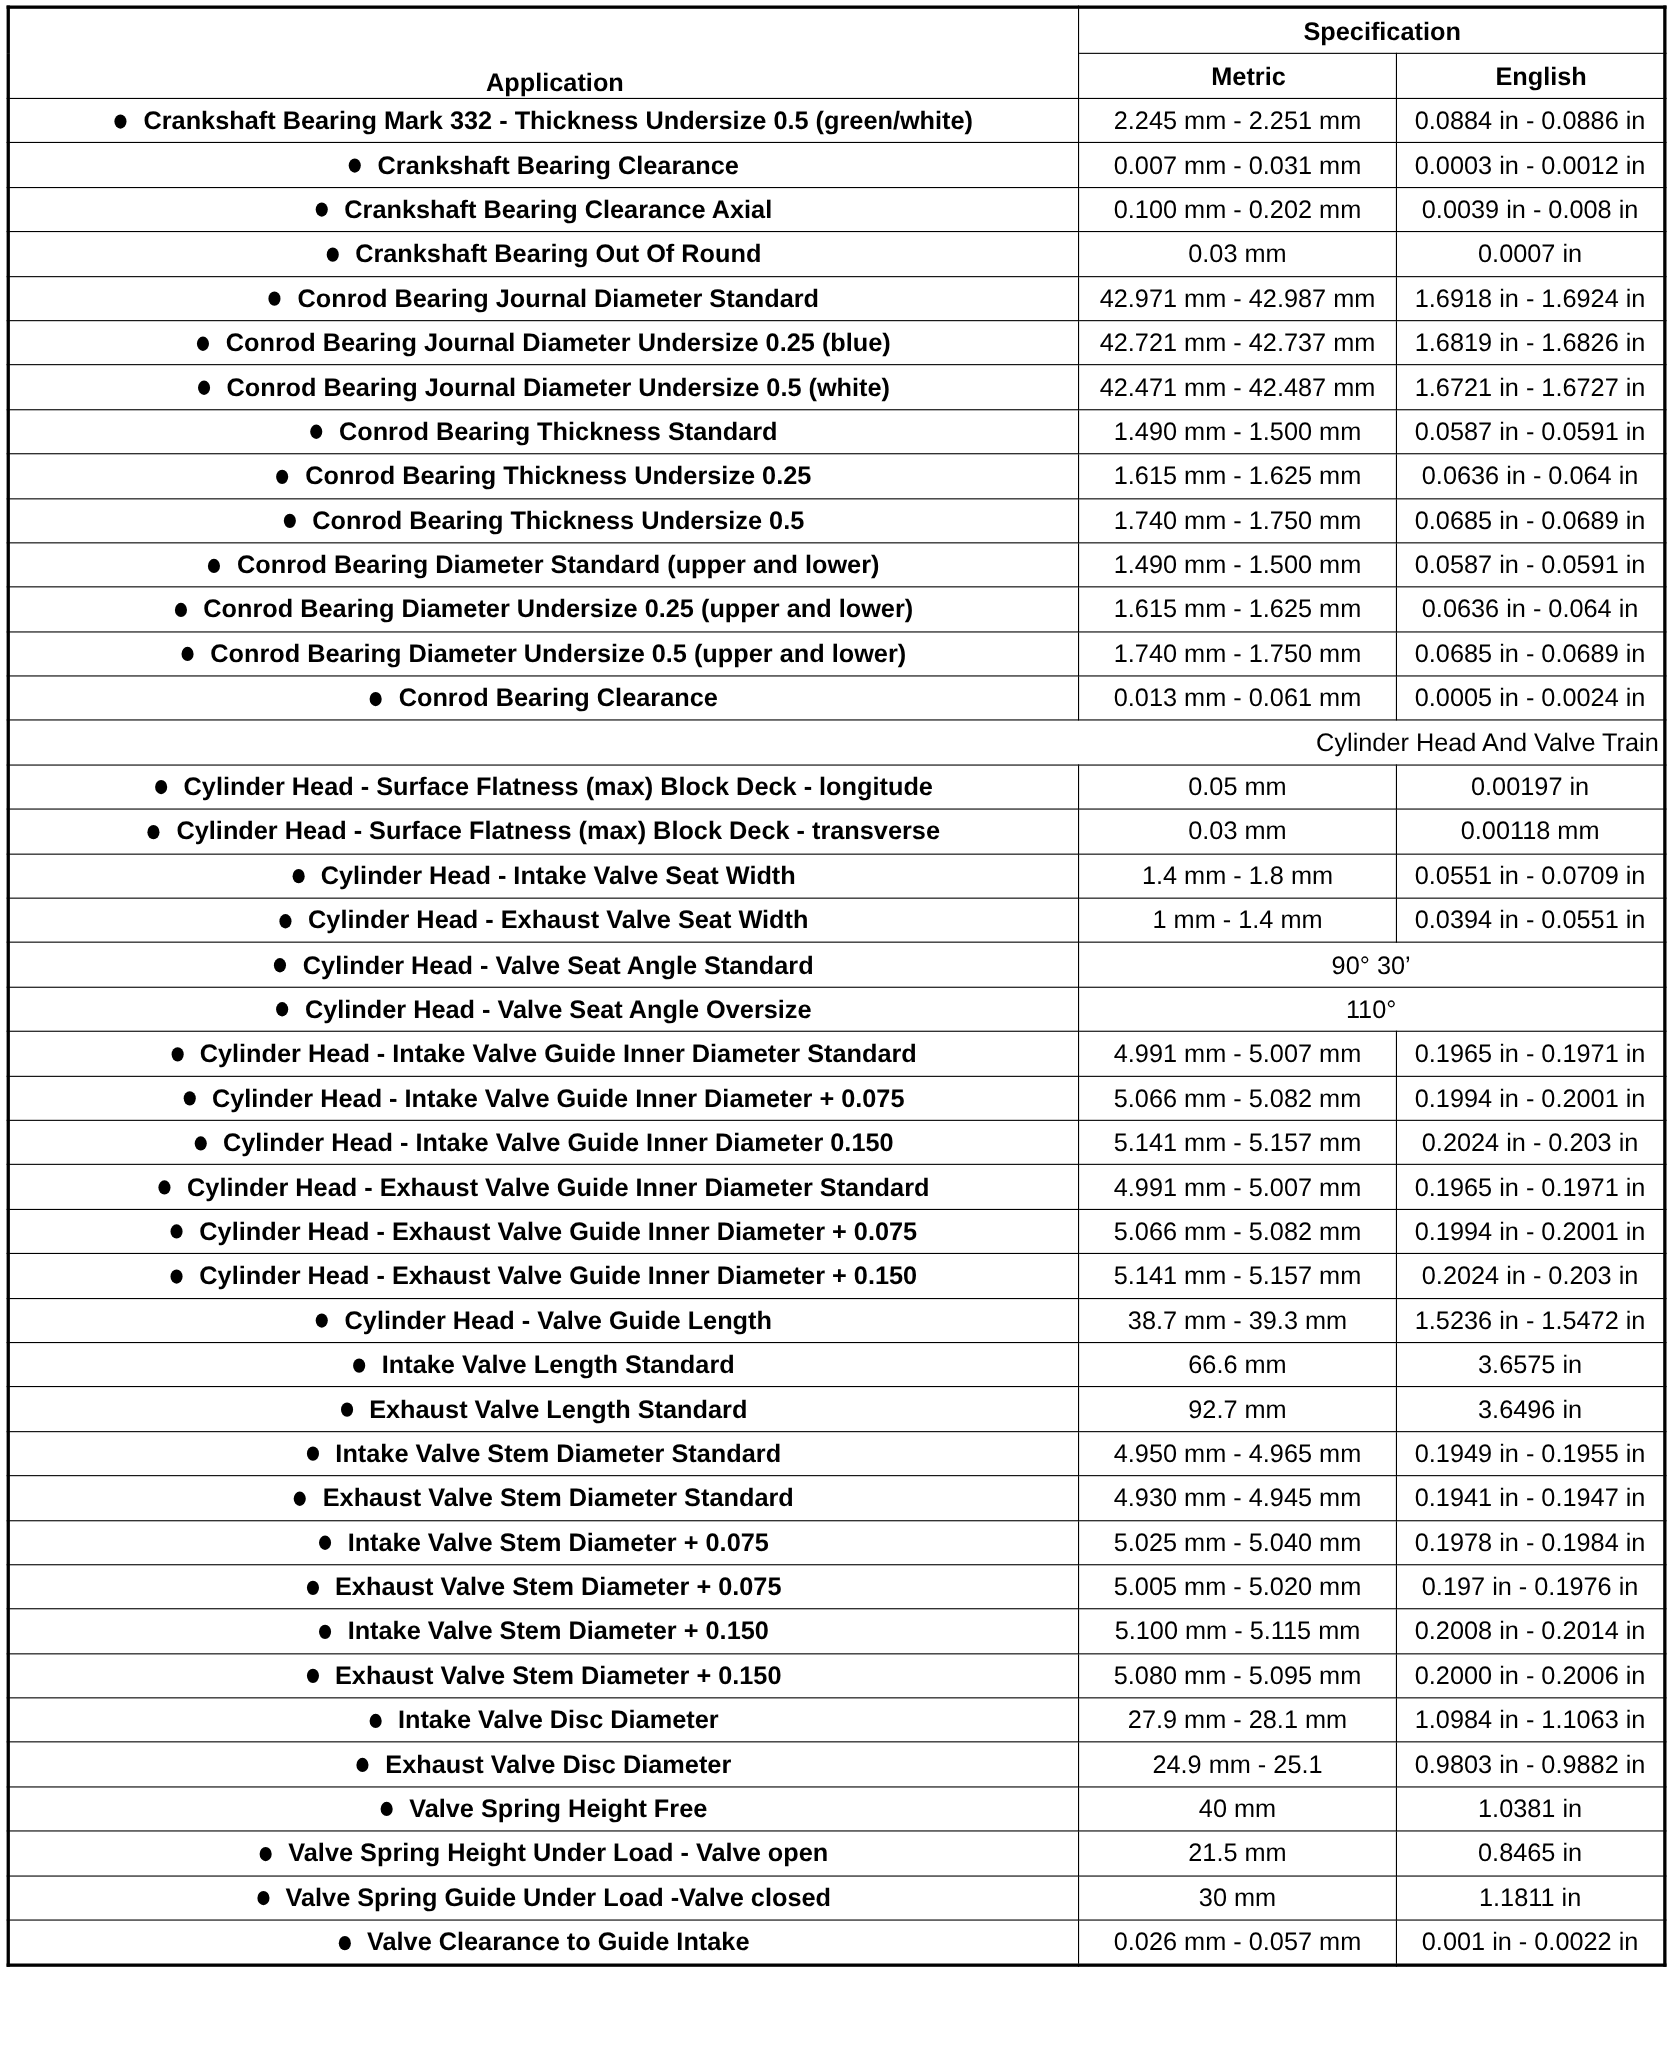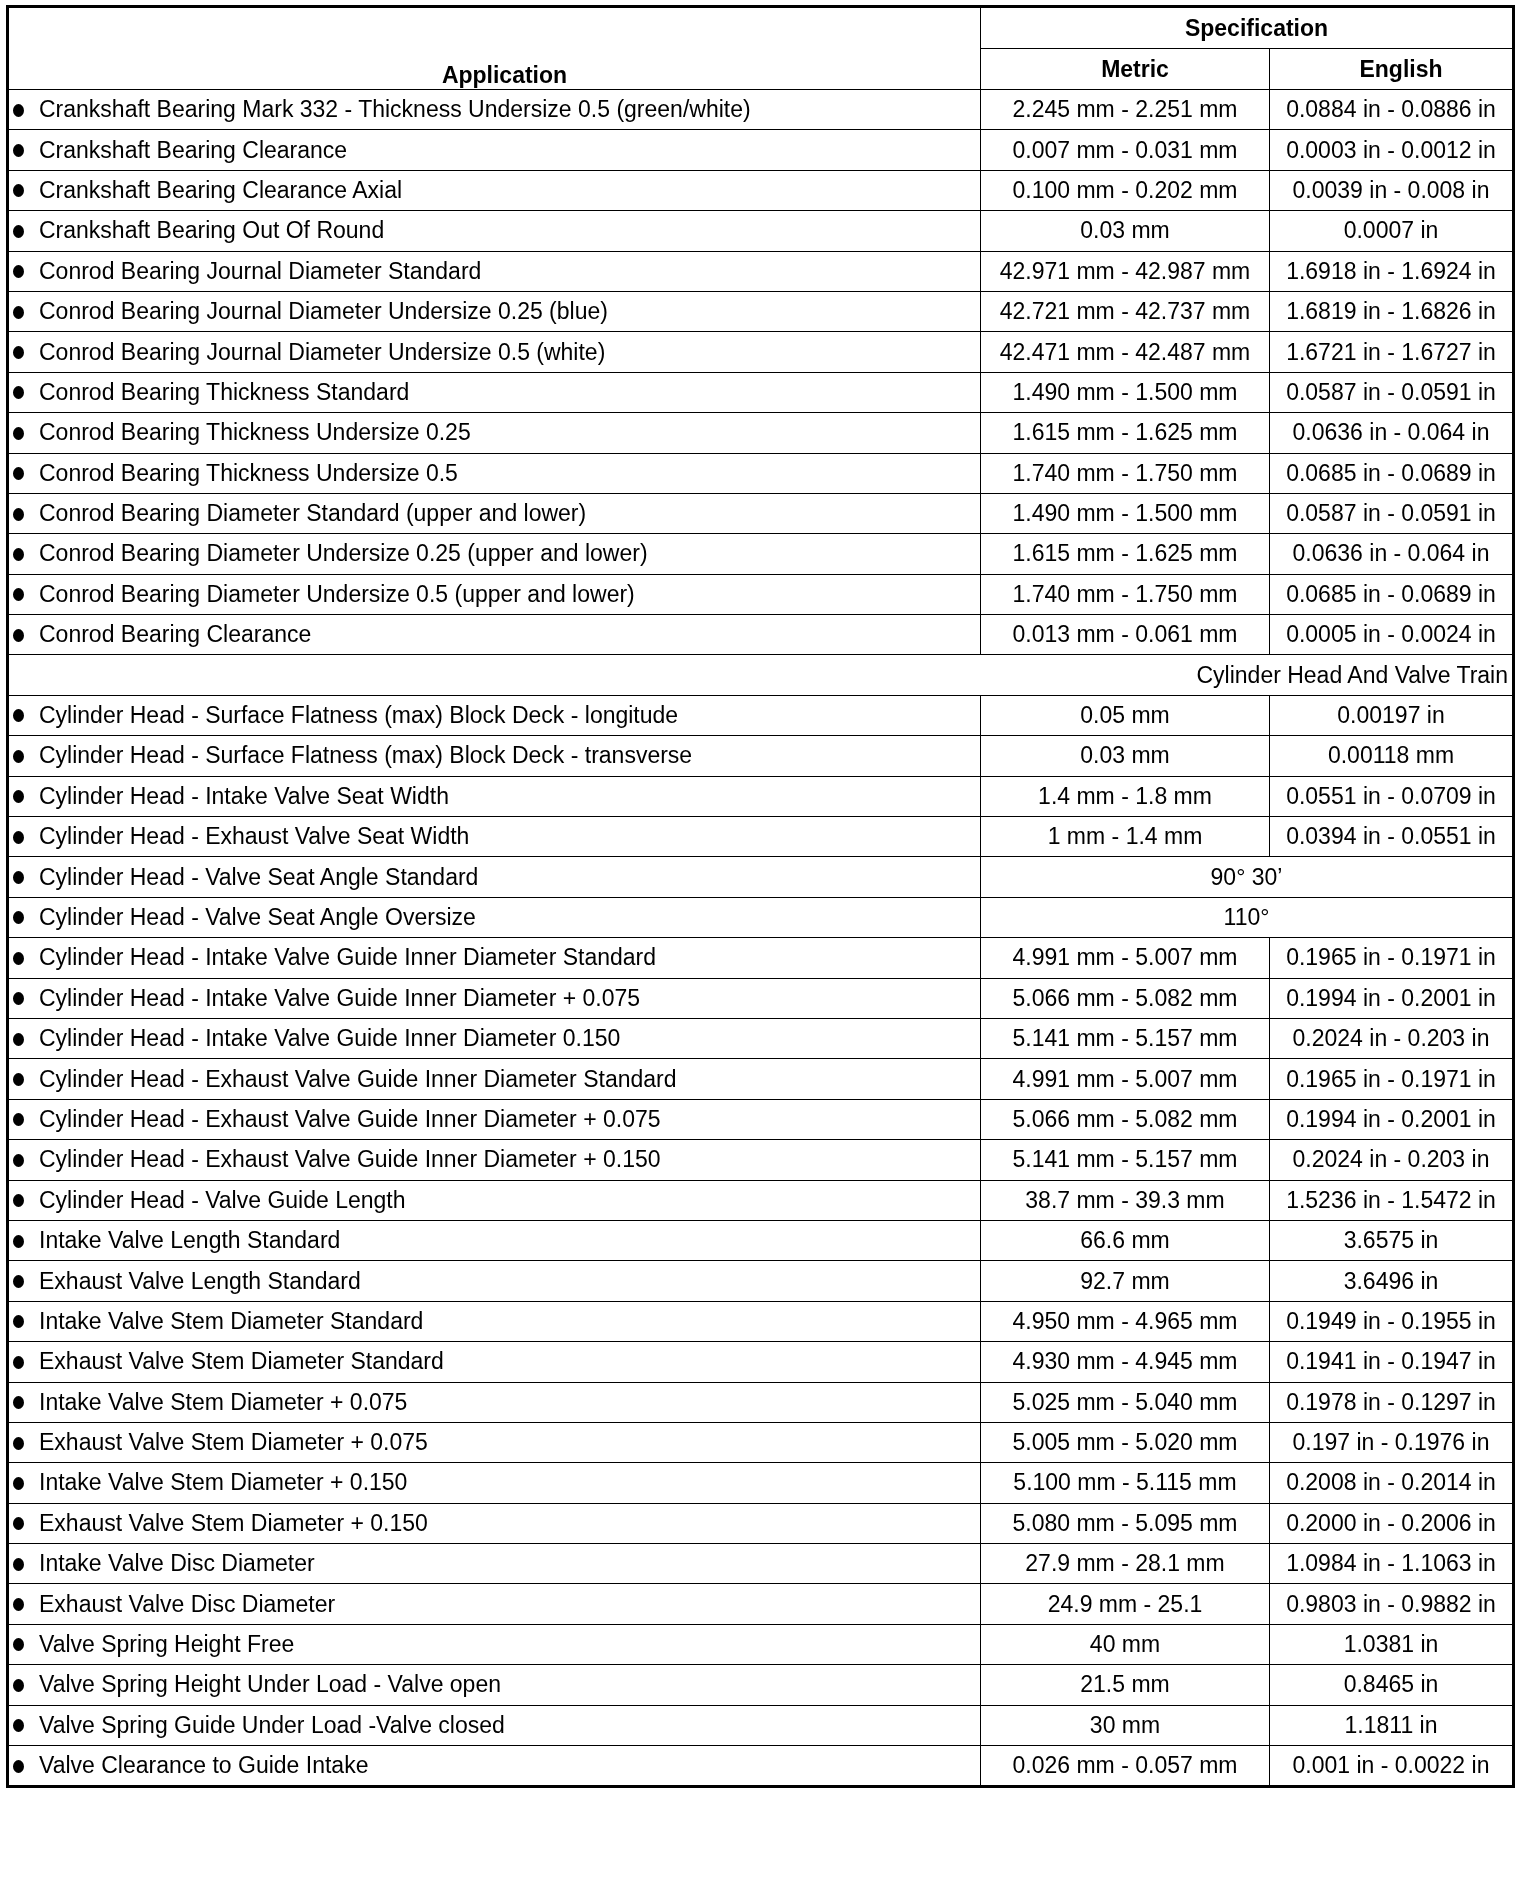--- a/index.html
+++ b/index.html
@@ -18,21 +18,21 @@
   table.spec col.c-met { width: 289px; }
   table.spec col.c-eng { width: 244px; }
   table.spec th, table.spec td {
     border: 1.5px solid #000;
     padding: 0 4px;
     white-space: nowrap;
     overflow: hidden;
   }
   table.spec th { font-weight: bold; text-align: center; height: 40px; padding-left: 24px; }
   table.spec td { height: 39.4px; }
-  td.app { text-align: left; padding-left: 24px; }
+  td.app { text-align: center; padding-left: 24px; font-weight: bold; }
   td.app .bullet {
     display: inline-block; width: 11px; height: 13px; border-radius: 50%;
     background: #000; vertical-align: middle; margin-right: 15px; position: relative; top: -1px;
   }
   td.val { text-align: center; }
   td.section { text-align: right; padding-left: 4px; }
   th.app-head { vertical-align: bottom; padding-bottom: 6px; margin-top: 33px; }
 </style>
 </head>
 <body>
@@ -206,21 +206,21 @@
         <td class="val">0.1949 in - 0.1955 in</td>
       </tr>
       <tr>
         <td class="app"><span class="bullet"></span><span>Exhaust Valve Stem Diameter Standard</span></td>
         <td class="val">4.930 mm - 4.945 mm</td>
         <td class="val">0.1941 in - 0.1947 in</td>
       </tr>
       <tr>
         <td class="app"><span class="bullet"></span><span>Intake Valve Stem Diameter + 0.075</span></td>
         <td class="val">5.025 mm - 5.040 mm</td>
-        <td class="val">0.1978 in - 0.1297 in</td>
+        <td class="val">0.1978 in - 0.1984 in</td>
       </tr>
       <tr>
         <td class="app"><span class="bullet"></span><span>Exhaust Valve Stem Diameter + 0.075</span></td>
         <td class="val">5.005 mm - 5.020 mm</td>
         <td class="val">0.197 in - 0.1976 in</td>
       </tr>
       <tr>
         <td class="app"><span class="bullet"></span><span>Intake Valve Stem Diameter + 0.150</span></td>
         <td class="val">5.100 mm - 5.115 mm</td>
         <td class="val">0.2008 in - 0.2014 in</td>

